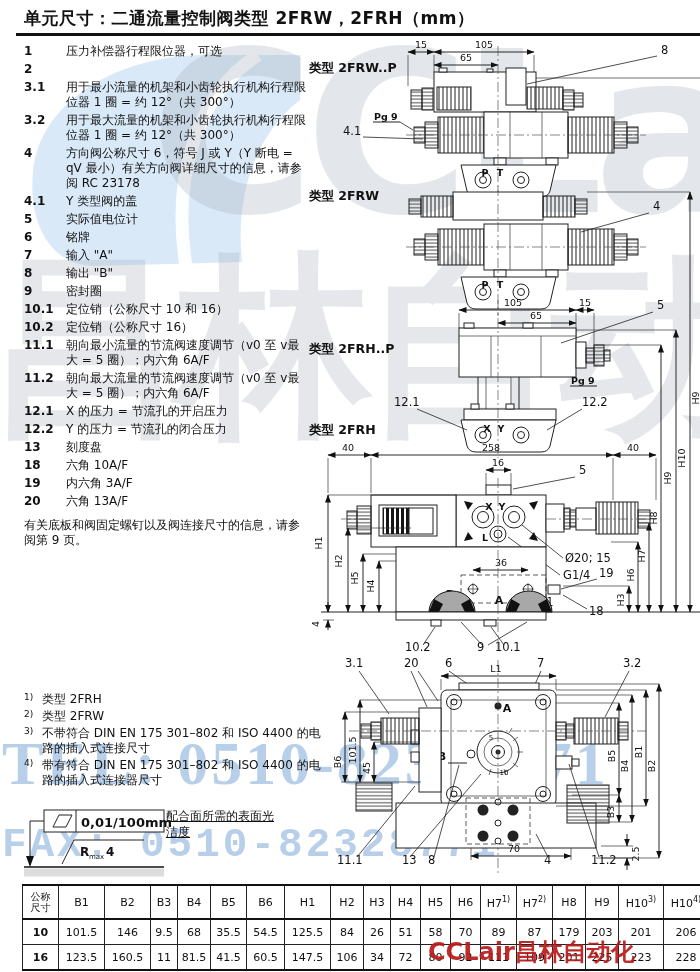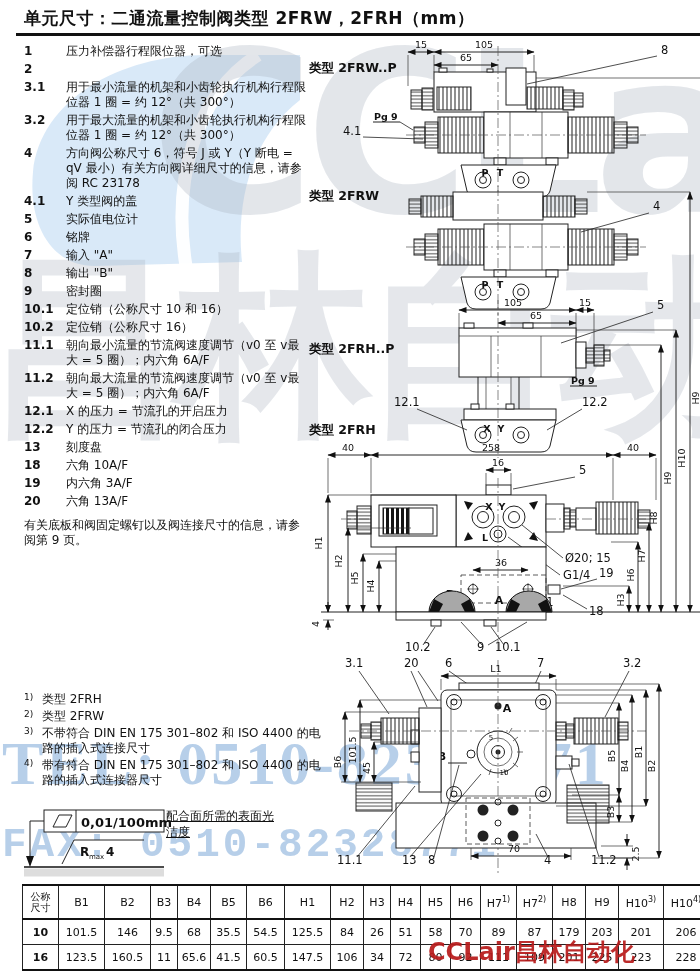--- a/index.html
+++ b/index.html
@@ -656,21 +656,21 @@
             <td>203</td>
             <td>201</td>
             <td>206</td>
             <td>95</td>
           </tr>
           <tr>
             <td style="font-weight: bold;">16</td>
             <td>123.5</td>
             <td>160.5</td>
             <td>11</td>
-            <td>65.6</td>
+            <td>81.5</td>
             <td>41.5</td>
             <td>60.5</td>
             <td>147.5</td>
             <td>106</td>
             <td>34</td>
             <td>72</td>
             <td>80</td>
             <td>92</td>
             <td>111</td>
             <td>109</td>

